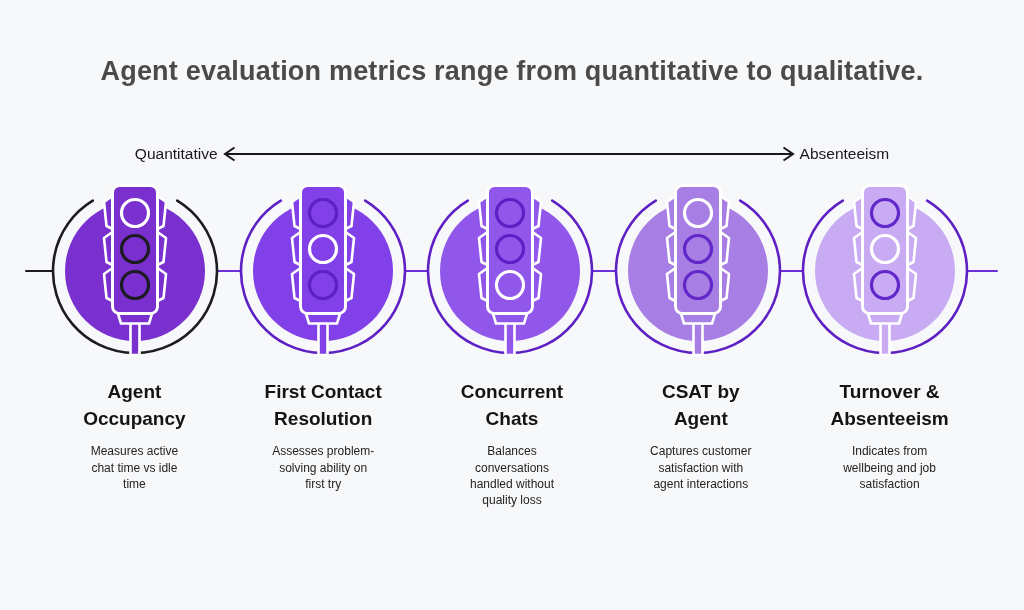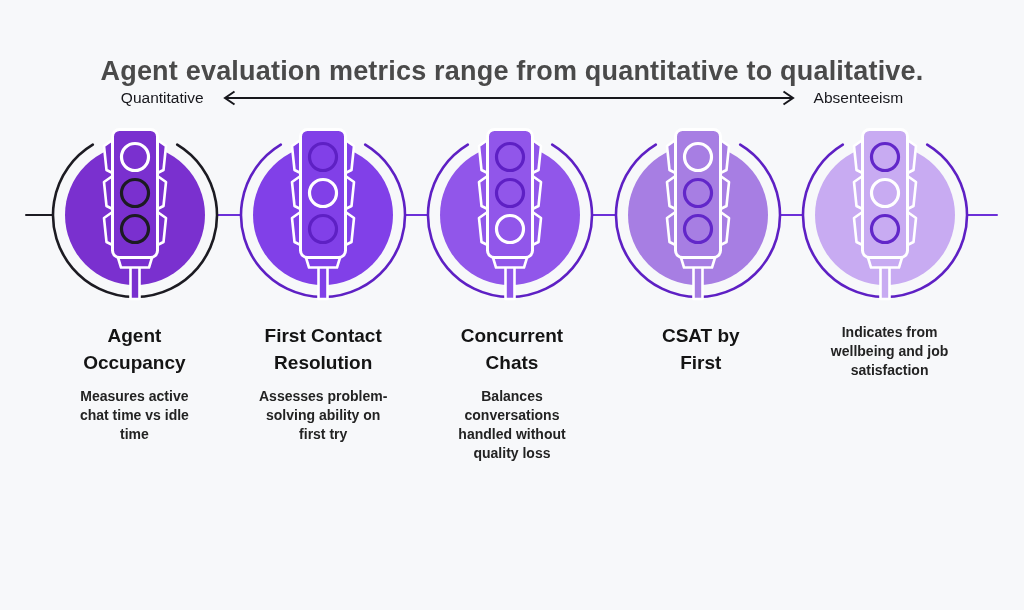--- a/index.html
+++ b/index.html
@@ -14,25 +14,25 @@
   }
   .title {
     padding-top:56px;
     text-align:center;
     font-size:27px;
     font-weight:600;
     letter-spacing:0.2px;
     color:#4A4A4A;
   }
   .axis-row {
+    margin-top:56px;
     height:22px;
     display:flex;
     align-items:center;
     justify-content:center;
-    gap:14px;
   }
   .axis-label {
     font-size:15.5px;
     font-weight:500;
     color:#17171C;
     line-height:1;
   }
   .arrow-svg { width:582px; height:20px; display:block; }
   .nodes-band {
     position:relative;
@@ -65,22 +65,22 @@
   .col { flex:1; text-align:center; padding:0 6px; }
   .node-title {
     font-size:19px;
     font-weight:700;
     color:#141414;
     line-height:1.4;
     white-space:pre-line;
     margin-bottom:11px;
   }
   .node-desc {
-    font-size:14px;
-    font-weight:700;
+    font-size:12px;
+    font-weight:400;
     color:#232323;
     line-height:1.36;
     white-space:pre-line;
   }
 </style>
 </head>
 <body>
 
 <div class="canvas" style="background: rgb(247, 248, 250);">
 
@@ -210,22 +210,27 @@
     <div class="col">
       <div class="node-title">Concurrent
 Chats</div>
       <div class="node-desc">Balances
 conversations
 handled without
 quality loss</div>
     </div>
     <div class="col">
       <div class="node-title">CSAT by
-First</div>
-    </div>
-    <div class="col">
+Agent</div>
+      <div class="node-desc">Captures customer
+satisfaction with
+agent interactions</div>
+    </div>
+    <div class="col">
+      <div class="node-title">Turnover &amp;
+Absenteeism</div>
       <div class="node-desc">Indicates from
 wellbeing and job
 satisfaction</div>
     </div>
   </div>
 
 </div>
 
 </body></html>

